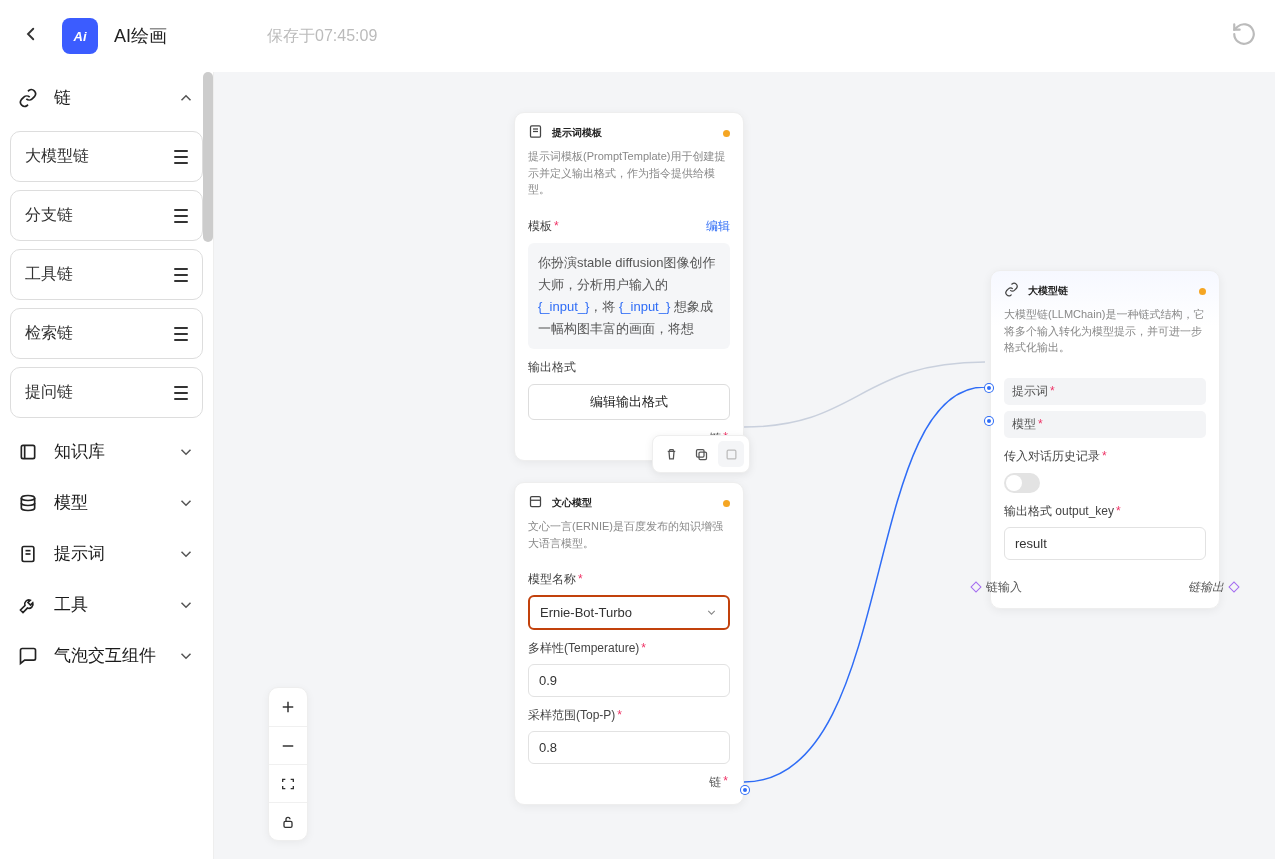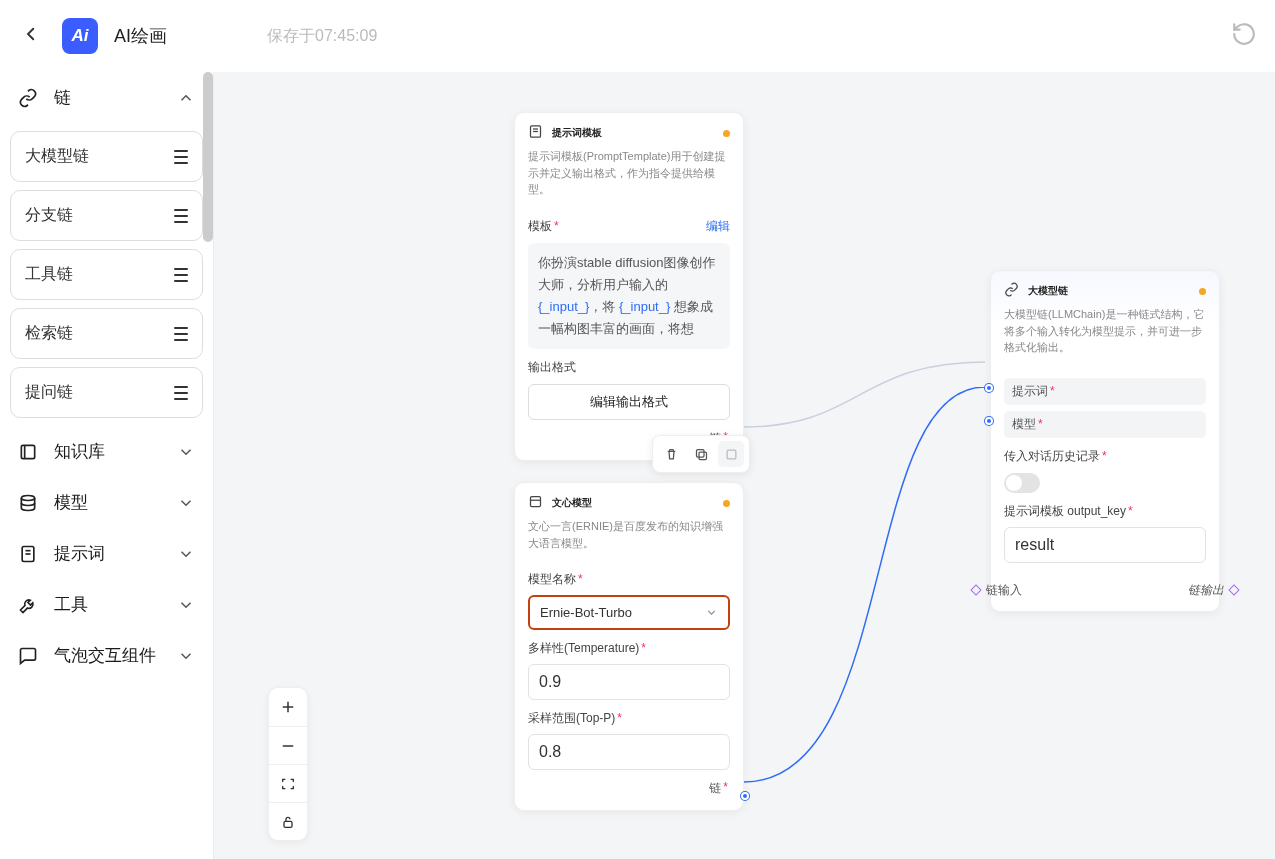--- a/index.html
+++ b/index.html
@@ -1,21 +1,21 @@
 <!DOCTYPE html>
 <html><head>
 <meta charset="utf-8">
 <style>
 * { margin: 0; padding: 0; box-sizing: border-box; }
 body { font-family: -apple-system, BlinkMacSystemFont, "Segoe UI", "PingFang SC", "Microsoft YaHei", sans-serif; background: #fff; overflow: hidden; width: 1275px; height: 859px; position: relative; }
 
 
 .topbar { height: 72px; display: flex; align-items: center; padding: 0 18px; background: #fff; }
 .back-btn { cursor: pointer; padding: 4px; }
-.app-logo { width: 36px; height: 36px; background: #3b5cff; border-radius: 8px; display: flex; align-items: center; justify-content: center; color: #fff; font-weight: 600; font-size: 17px; margin-left: 18px; font-style: italic; }
+.app-logo { width: 36px; height: 36px; background: #3b5cff; border-radius: 8px; display: flex; align-items: center; justify-content: center; color: #fff; font-weight: 600; font-size: 13px; margin-left: 18px; font-style: italic; }
 .app-title { font-size: 18px; font-weight: 500; color: #222; margin-left: 16px; }
 .save-status { font-size: 16px; color: #bbb; margin-left: 100px; }
 .topbar-spacer { flex: 1; }
 .undo-btn { cursor: pointer; color: #bbb; }
 
 
 .main { display: flex; height: 787px; }
 
 
 .sidebar { width: 214px; border-right: 1px solid #eee; background: #fff; position: relative; overflow-y: auto; }
@@ -44,21 +44,21 @@
 .node-desc { font-size: 11px; color: #888; line-height: 1.5; padding: 0 13px 10px; }
 .node-body { padding: 0 13px 13px; }
 .field-row { display: flex; justify-content: space-between; align-items: center; margin-top: 10px; font-size: 12px; }
 .field-label { color: #444; }
 .req { color: #e36; margin-left: 2px; }
 .edit-link { color: #2e6cf6; font-size: 12px; cursor: pointer; }
 .template-box { margin-top: 8px; background: #f5f6f8; border-radius: 6px; padding: 9px 10px; font-size: 13px; color: #555; line-height: 1.7; }
 .template-box .var { color: #2e6cf6; }
 .btn-outline { margin-top: 8px; border: 1px solid #ddd; border-radius: 6px; padding: 8px; text-align: center; font-size: 13px; color: #222; cursor: pointer; }
 .select { margin-top: 7px; border: 2px solid #c2410c; border-radius: 6px; padding: 8px 10px; font-size: 13px; display: flex; justify-content: space-between; align-items: center; color: #333; }
-.input { margin-top: 7px; border: 1px solid #e2e2e2; border-radius: 6px; padding: 8px 10px; font-size: 16px; color: #333; width: 100%; outline: none; }
+.input { margin-top: 7px; border: 1px solid #e2e2e2; border-radius: 6px; padding: 8px 10px; font-size: 13px; color: #333; width: 100%; outline: none; }
 .port-label-row { margin-top: 10px; display: flex; justify-content: flex-end; font-size: 12px; color: #555; padding-right: 2px; }
 .toggle { width: 36px; height: 20px; background: #e3e3e3; border-radius: 10px; position: relative; margin-top: 8px; }
 .toggle::after { content: ""; position: absolute; left: 2px; top: 2px; width: 16px; height: 16px; border-radius: 50%; background: #fff; }
 .conn-row { display: flex; justify-content: space-between; padding: 6px 0 12px; font-size: 12px; color: #555; }
 .diamond { width: 8px; height: 8px; border: 1.5px solid #a46cf0; transform: rotate(45deg); display: inline-block; margin: 0 6px; }
 
 
 .node-tools { position: absolute; left: 438px; top: 363px; display: flex; gap: 4px; background: #fff; border: 1px solid #eee; border-radius: 8px; padding: 5px; box-shadow: 0 2px 8px rgba(0,0,0,0.08); }
 .tool-btn { width: 26px; height: 26px; border-radius: 5px; display: flex; align-items: center; justify-content: center; cursor: pointer; color: #555; }
 .tool-btn.last { background: #f4f5f7; color: #bbb; }
@@ -329,21 +329,21 @@
         </div>
         <div style="background:#f3f4f6;border-radius:5px;padding:5px 8px;font-size:12px;color:#555;margin-top:6px;position:relative;">
           <span>模型</span><span class="req">*</span>
           <div class="port" style="left:-19px; top:6px;"></div>
         </div>
         <div class="field-row">
             <span><span class="field-label">传入对话历史记录</span><span class="req">*</span></span>
           </div>
         <div class="toggle"></div>
         <div class="field-row">
-            <span><span class="field-label">提示词模板 output_key</span><span class="req">*</span></span>
+            <span><span class="field-label">输出格式 output_key</span><span class="req">*</span></span>
           </div>
         <input class="input" value="result" style="">
       </div>
       <div class="conn-row">
         <span style="display:flex;align-items:center;">
             <span class="diamond" style="margin-left:-19px;"></span>
             <span>链输入</span>
           </span>
         <span style="display:flex;align-items:center;font-style:italic;">
             <span>链输出</span>

